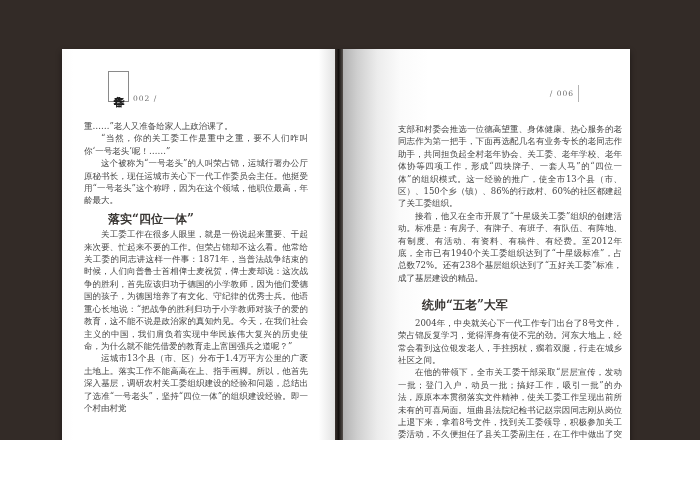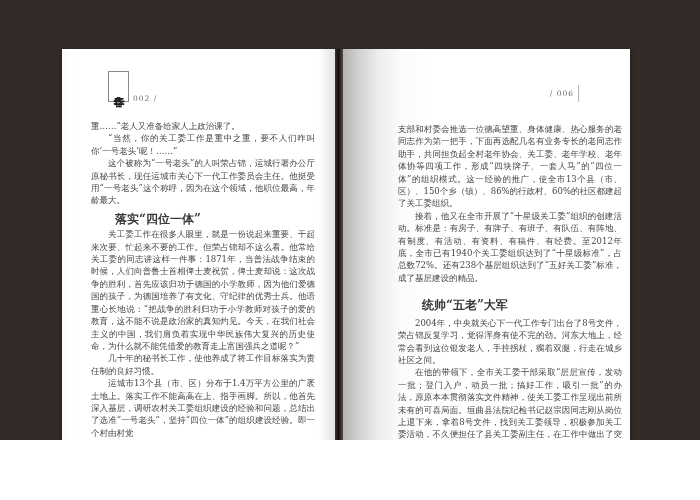--- a/index.html
+++ b/index.html
@@ -39,21 +39,21 @@
   .header-right {
     position: absolute; right: 51px; top: 36px;
     display: flex; align-items: center;
   }
   .header-rule { width: 1px; height: 17px; background: #b3b3b3; margin-left: 4px; }
   .textcol {
     position: absolute; width: 224px;
     font-size: 8.5px; line-height: 12.4px; color: #454545;
     text-align: justify; text-justify: inter-ideograph;
   }
-  .textcol-left { left: 29px; top: 71px; }
+  .textcol-left { left: 22px; top: 71px; }
   .textcol-right { left: 43px; top: 74px; margin-left: 12px; }
   .para { text-indent: 2em; }
   .para.noindent { text-indent: 0; }
   .heading {
     font-weight: bold; color: #3a3734; font-size: 12px;
     text-indent: 2em; margin: 6px 0 3px 0;
   }
   .heading.gap-lg { margin-top: 15px; margin-bottom: 5px; }
 </style>
 </head>
@@ -67,21 +67,20 @@
         <span>春华</span>
       </div>
       <div class="pageno pageno-left">002 /</div>
 
       <div class="textcol textcol-left">
         <div class="para noindent">重……”老人又准备给家人上政治课了。</div>
         <div class="para">“当然，你的关工委工作是重中之重，要不人们咋叫你‘一号老头’呢！……”</div>
         <div class="para">这个被称为“一号老头”的人叫荣占锦，运城行署办公厅原秘书长，现任运城市关心下一代工作委员会主任。他挺受用“一号老头”这个称呼，因为在这个领域，他职位最高，年龄最大。</div>
         <div class="heading">落实“四位一体”</div>
         <div class="para">关工委工作在很多人眼里，就是一份说起来重要、干起来次要、忙起来不要的工作。但荣占锦却不这么看。他常给关工委的同志讲这样一件事：1871年，当普法战争结束的时候，人们向普鲁士首相俾士麦祝贺，俾士麦却说：这次战争的胜利，首先应该归功于德国的小学教师，因为他们爱德国的孩子，为德国培养了有文化、守纪律的优秀士兵。他语重心长地说：“把战争的胜利归功于小学教师对孩子的爱的教育，这不能不说是政治家的真知灼见。今天，在我们社会主义的中国，我们肩负着实现中华民族伟大复兴的历史使命，为什么就不能凭借爱的教育走上富国强兵之道呢？”</div>
-        <div class="para">几十年的秘书长工作，使他养成了将工作目标落实为责任制的良好习惯。</div>
         <div class="para">运城市13个县（市、区）分布于1.4万平方公里的广袤土地上。落实工作不能高高在上、指手画脚。所以，他首先深入基层，调研农村关工委组织建设的经验和问题，总结出了选准“一号老头”，坚持“四位一体”的组织建设经验。即一个村由村党</div>
       </div>
     </div>
 
     <div class="gutter"></div>
 
     <div class="page page-right">
       <div class="header-right">
         <span class="pageno">/ 006</span>
         <span class="header-rule"></span>

